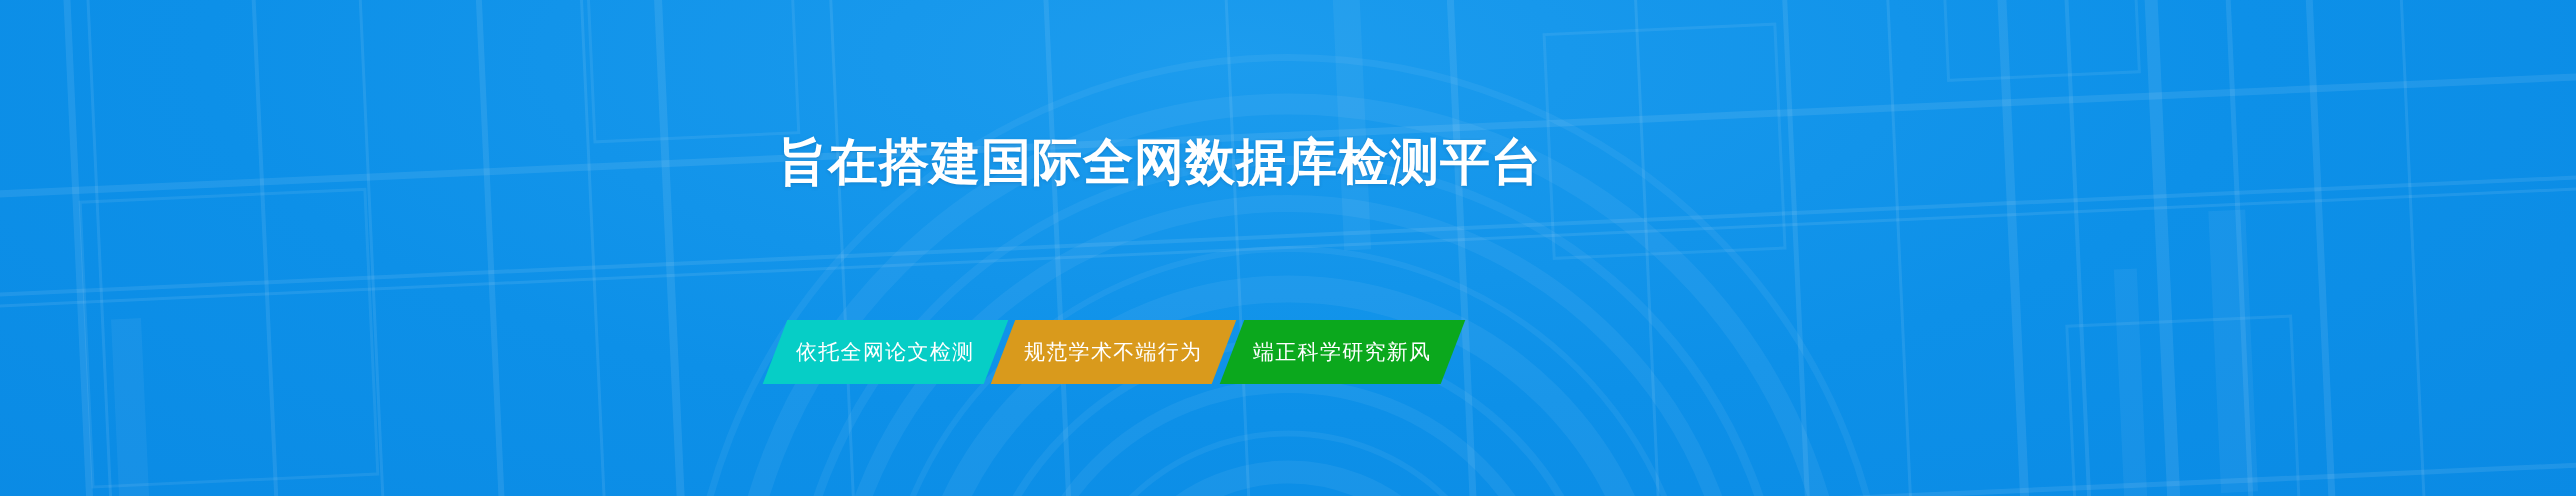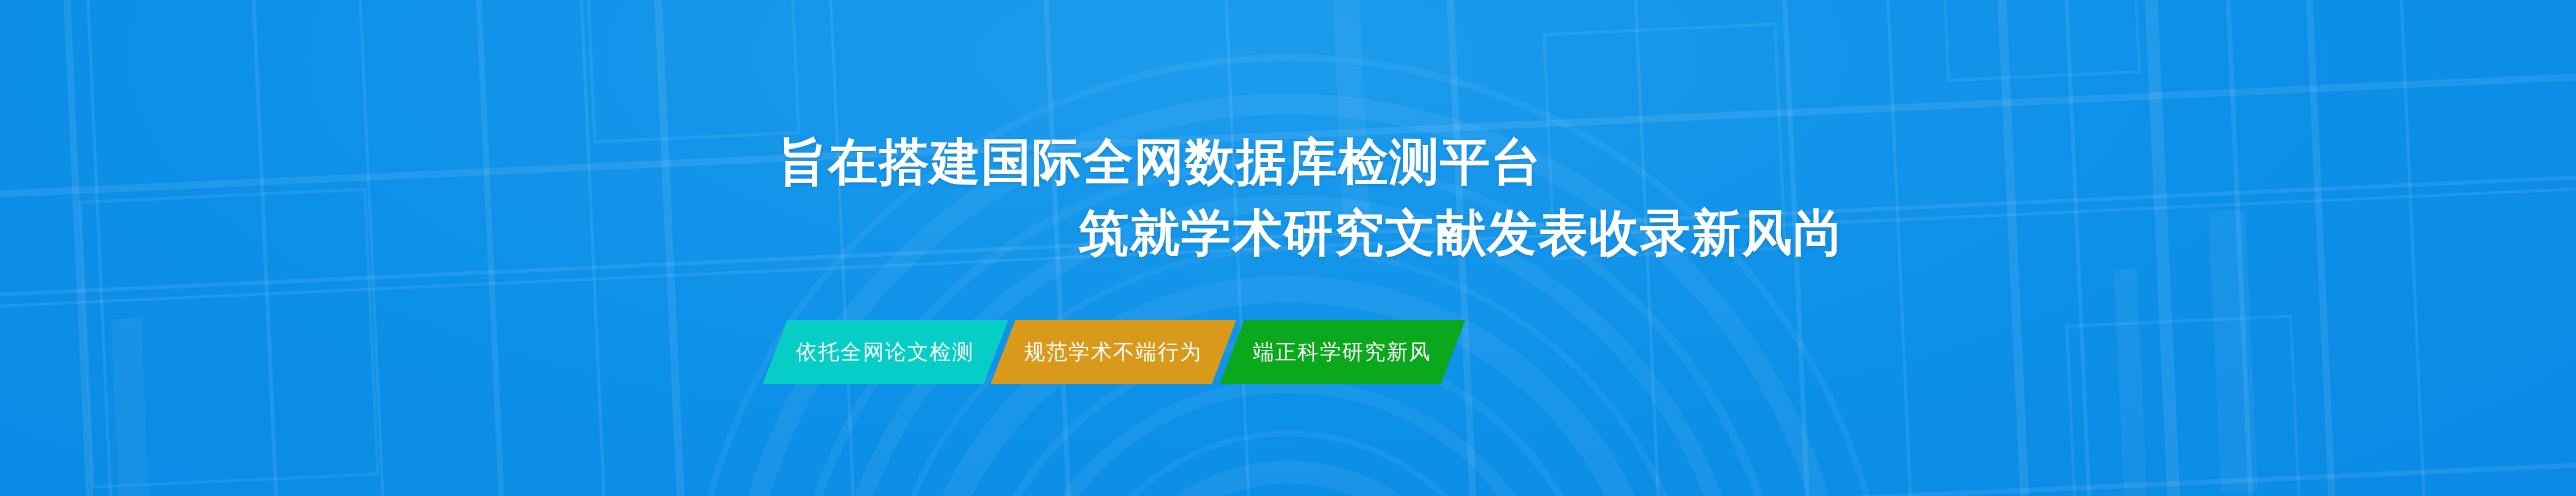--- a/index.html
+++ b/index.html
@@ -191,21 +191,20 @@
 
       <div class="slab" style="left:315px;top:335px;width:29.5px;height:295px;"></div>
       <div class="slab" style="left:1550px;top:-27px;width:27px;height:349px;"></div>
       <div class="slab" style="left:2415px;top:322px;width:37px;height:282px;"></div>
       <div class="slab" style="left:2318px;top:376px;width:23px;height:255px;"></div>
     </div>
   </div>
 
   <div class="headlines">
     <div class="headline headline-1">旨在搭建国际全网数据库检测平台</div>
-    <div class="headline headline-2">筑就学术研究文献发表收录新风尚</div>
   </div>
 
   <div class="tag-strip">
     <div class="tag tag-1">
       <span class="tag-label">依托全网论文检测</span>
     </div>
     <div class="tag tag-2">
       <span class="tag-label">规范学术不端行为</span>
     </div>
     <div class="tag tag-3">

